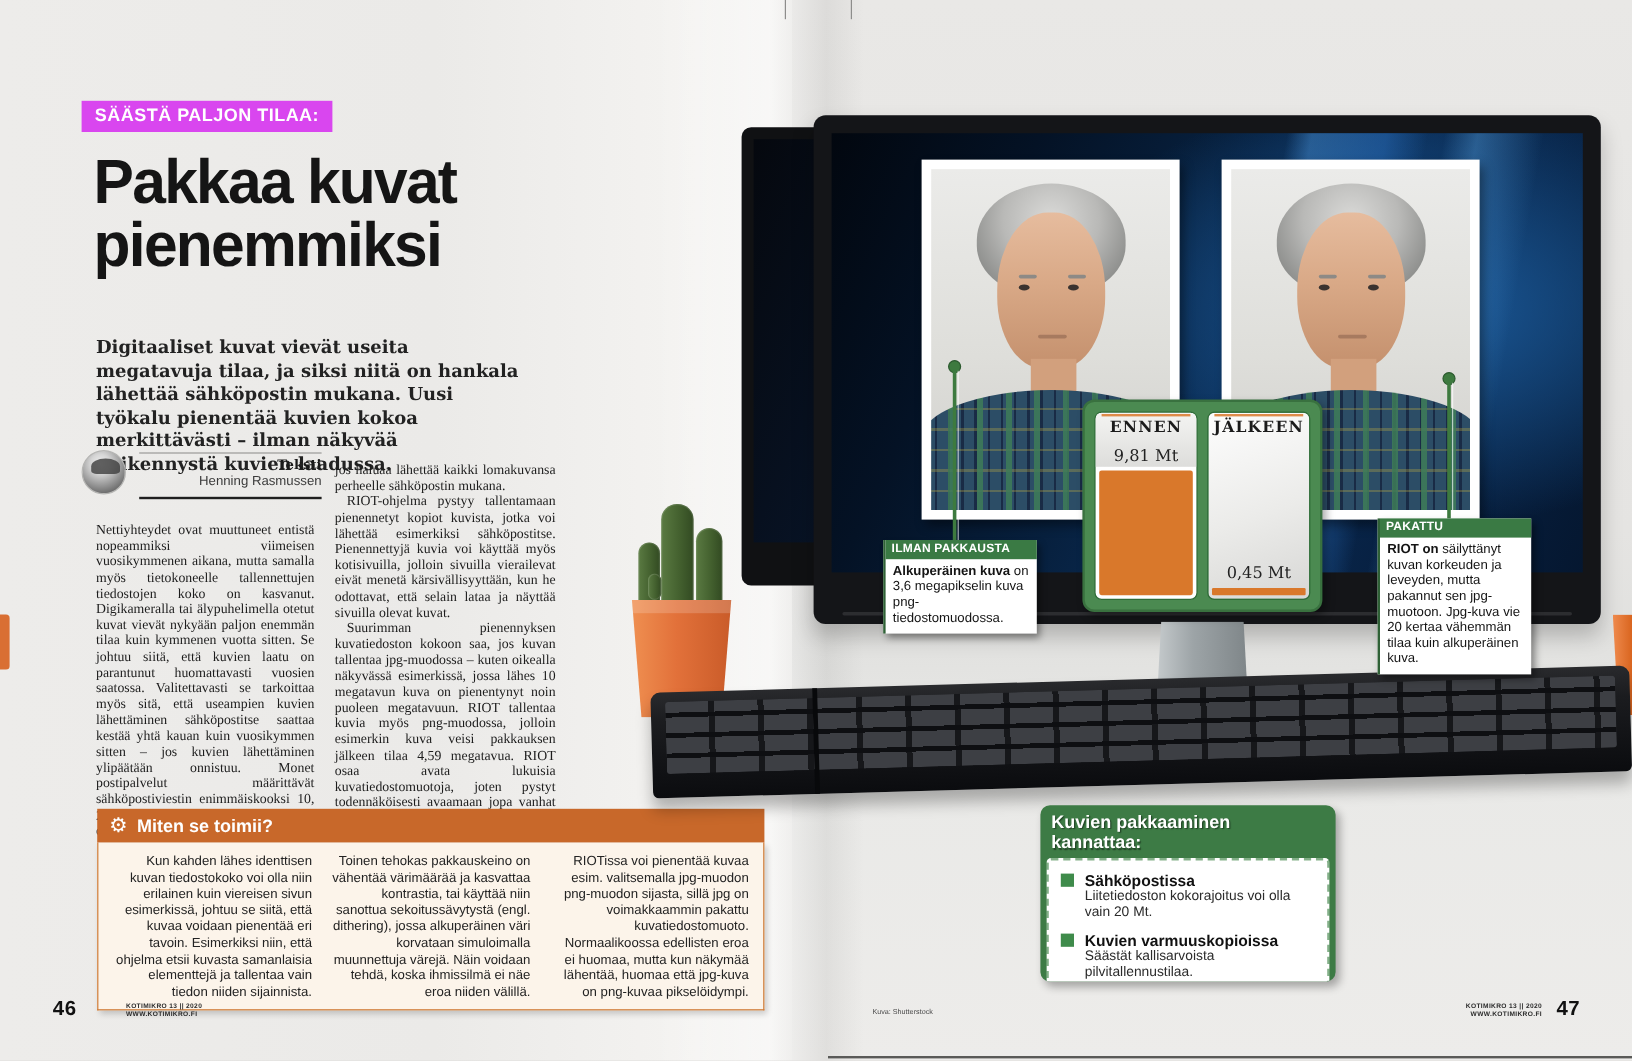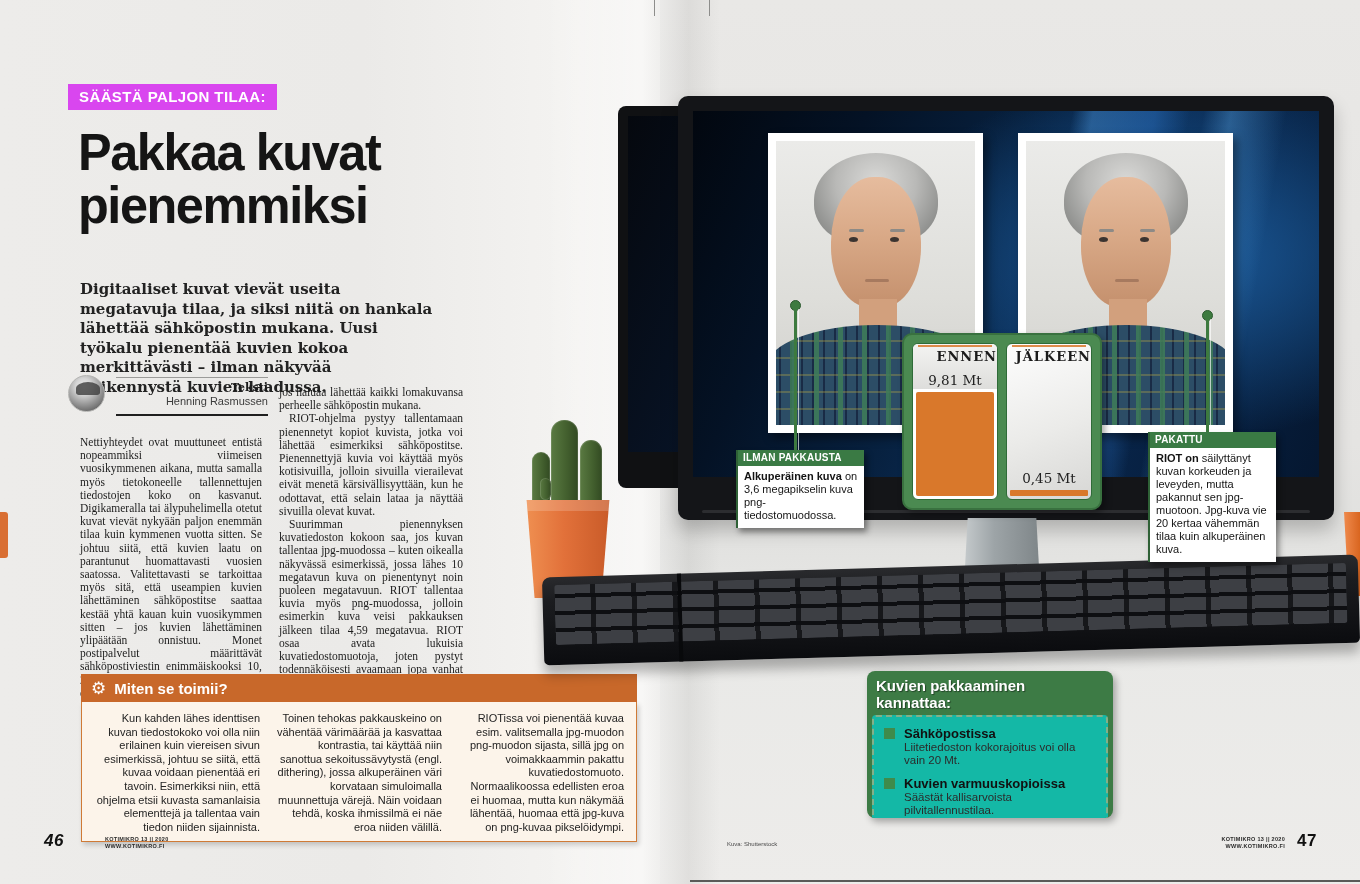--- a/index.html
+++ b/index.html
@@ -50,21 +50,21 @@
   .howbox-header { left:-1px; top:-28px; width:556px; height:28px; background:#c8682a; color:#fff;
     display:flex; align-items:center; gap:8px; padding-left:10px; font-size:15px; font-weight:bold; }
   .howbox { margin-top:28px; }
   .gear { font-family:"DejaVu Sans",sans-serif; font-size:17px; font-weight:normal; line-height:1; }
   .howbody { display:flex; gap:16px; padding:10px 12px; font-size:11px; line-height:13.6px; color:#232323; }
   .howcol { width:172px;text-align:right; }
   .howcol .indent { text-indent:9px; }
 
   
   .folio-num { font-size:17px; font-weight:bold; letter-spacing:.5px; color:#111; }
-  .folio-left-num { left:44px; top:831px;font-style:italic; }
+  .folio-left-num { left:44px; top:831px; }
   .folio-right-num { left:1297px; top:831px; }
   .folio-issue { font-size:5.5px; line-height:6.8px; font-weight:bold; color:#2a2a2a; letter-spacing:.3px; }
   .folio-issue-left { left:105px; top:836px; }
   .folio-issue-right { left:1150px; top:836px; width:135px; text-align:right; }
   .credit { left:727px; top:841px; font-size:6px; color:#4a4a4a; }
 
   
   .monitor-back { left:618px; top:106px; width:240px; height:382px; background:#101113; border-radius:8px; z-index:1; }
   .monitor-back-screen { left:10px; top:10px; width:220px; height:336px;
     background:linear-gradient(115deg,#05080e 0%,#081427 60%,#0a1c36 100%); }
@@ -107,42 +107,42 @@
   .conn-line { width:2.5px; background:#3d7a3f; z-index:4; }
   .conn-hl { width:1px; background:rgba(255,255,255,.65); z-index:4; }
   .conn-dot { width:11px; height:11px; border-radius:50%; background:#3d7a3f; border:1px solid #2c5a2f; z-index:4; }
 
   
   .compare { left:902px; top:333px; width:200px; height:177px; background:#4b8a51; border:2px solid #39713f;
     border-radius:10px; box-shadow:3px 4px 7px rgba(0,0,0,.35); padding:8px; display:flex; gap:8px; z-index:5; }
   .cmp-col { flex:1; position:relative; background:#fff; border:1px solid #2f6b38; border-radius:6px; overflow:hidden; }
   .cmp-col::before { content:''; position:absolute; top:1px; left:5px; right:5px; height:2px; background:rgba(217,120,43,.85); }
   .cmp-head { background:linear-gradient(#f4f4f2,#dddddb); padding-top:5px; height:45px; text-align:center; }
-  .cmp-label { font-family:"DejaVu Serif",serif; font-weight:bold; font-size:13px; letter-spacing:1px; color:#1b1b1b;text-align:right; }
+  .cmp-label { font-family:"DejaVu Serif",serif; font-weight:bold; font-size:13px; letter-spacing:1px; color:#1b1b1b; }
   .cmp-value { font-family:"DejaVu Serif",serif; font-size:13.5px; color:#222; margin-top:8px; }
   .fill-before { position:absolute; left:3px; right:3px; top:48px; bottom:3px; background:#d9782b; border-radius:2px; }
   .col-after { background:linear-gradient(160deg,#fdfdfd 0%,#ebebe9 55%,#d7d7d5 100%); }
   .after-value { position:absolute; bottom:13px; left:0; width:100%; text-align:center;
     font-family:"DejaVu Serif",serif; font-size:13.5px; color:#222; }
   .fill-after { position:absolute; left:3px; right:3px; bottom:3px; height:6px; background:#d9782b; border-radius:1px; }
 
   
   .callout { width:128px; background:#fff; box-shadow:3px 4px 6px rgba(0,0,0,.42); z-index:7; border-left:2px solid #2f6136; }
   .callout-left { left:736px; top:450px; }
   .callout-right { left:1148px; top:432px; }
   .callout-head { background:#3a7a44; color:#fff; font-size:10px; font-weight:bold; padding:2px 5px 3px; letter-spacing:.2px; }
   .callout-body { padding:4px 6px 6px; font-size:11px; line-height:13px; color:#141414; }
   .callout-body b { font-weight:bold; }
 
   
   .benefits { left:867px; top:671px; width:246px; height:147px; background:#3d7b45; border-radius:8px;
     padding:4px 5px 5px; box-shadow:3px 4px 7px rgba(0,0,0,.3); z-index:7; overflow:hidden; }
   .benefits-header { color:#fff; font-weight:bold; font-size:15px; padding:2px 4px 4px;
     text-shadow:1px 1px 1px rgba(0,0,0,.45); }
-  .benefits-body { background:#14b8a6; border:2px dashed #84b089; border-radius:4px; padding:9px 10px; height:117px; overflow:hidden; }
+  .benefits-body { background:#ffffff; border:2px dashed #84b089; border-radius:4px; padding:9px 10px; height:117px; overflow:hidden; }
   .b-item { position:relative; padding-left:20px; margin-bottom:9px; }
   .b-bullet { position:absolute; left:0; top:2px; width:11px; height:11px; background:#3f8b4b; }
   .b-title { font-weight:bold; font-size:13px; color:#111; }
   .b-text { font-size:11.5px; line-height:13px; color:#2b2b2b; }
 
   
   .cactus-stem { background:linear-gradient(90deg,#5a7a42 0%,#44612f 55%,#324a22 100%); z-index:4;
     box-shadow:inset 0 0 0 1px rgba(255,255,255,.12); }
   .stem1 { left:551px; top:420px; width:27px; height:96px; border-radius:13px 13px 4px 4px; }
   .stem2 { left:580px; top:440px; width:22px; height:76px; border-radius:11px 11px 4px 4px; }

